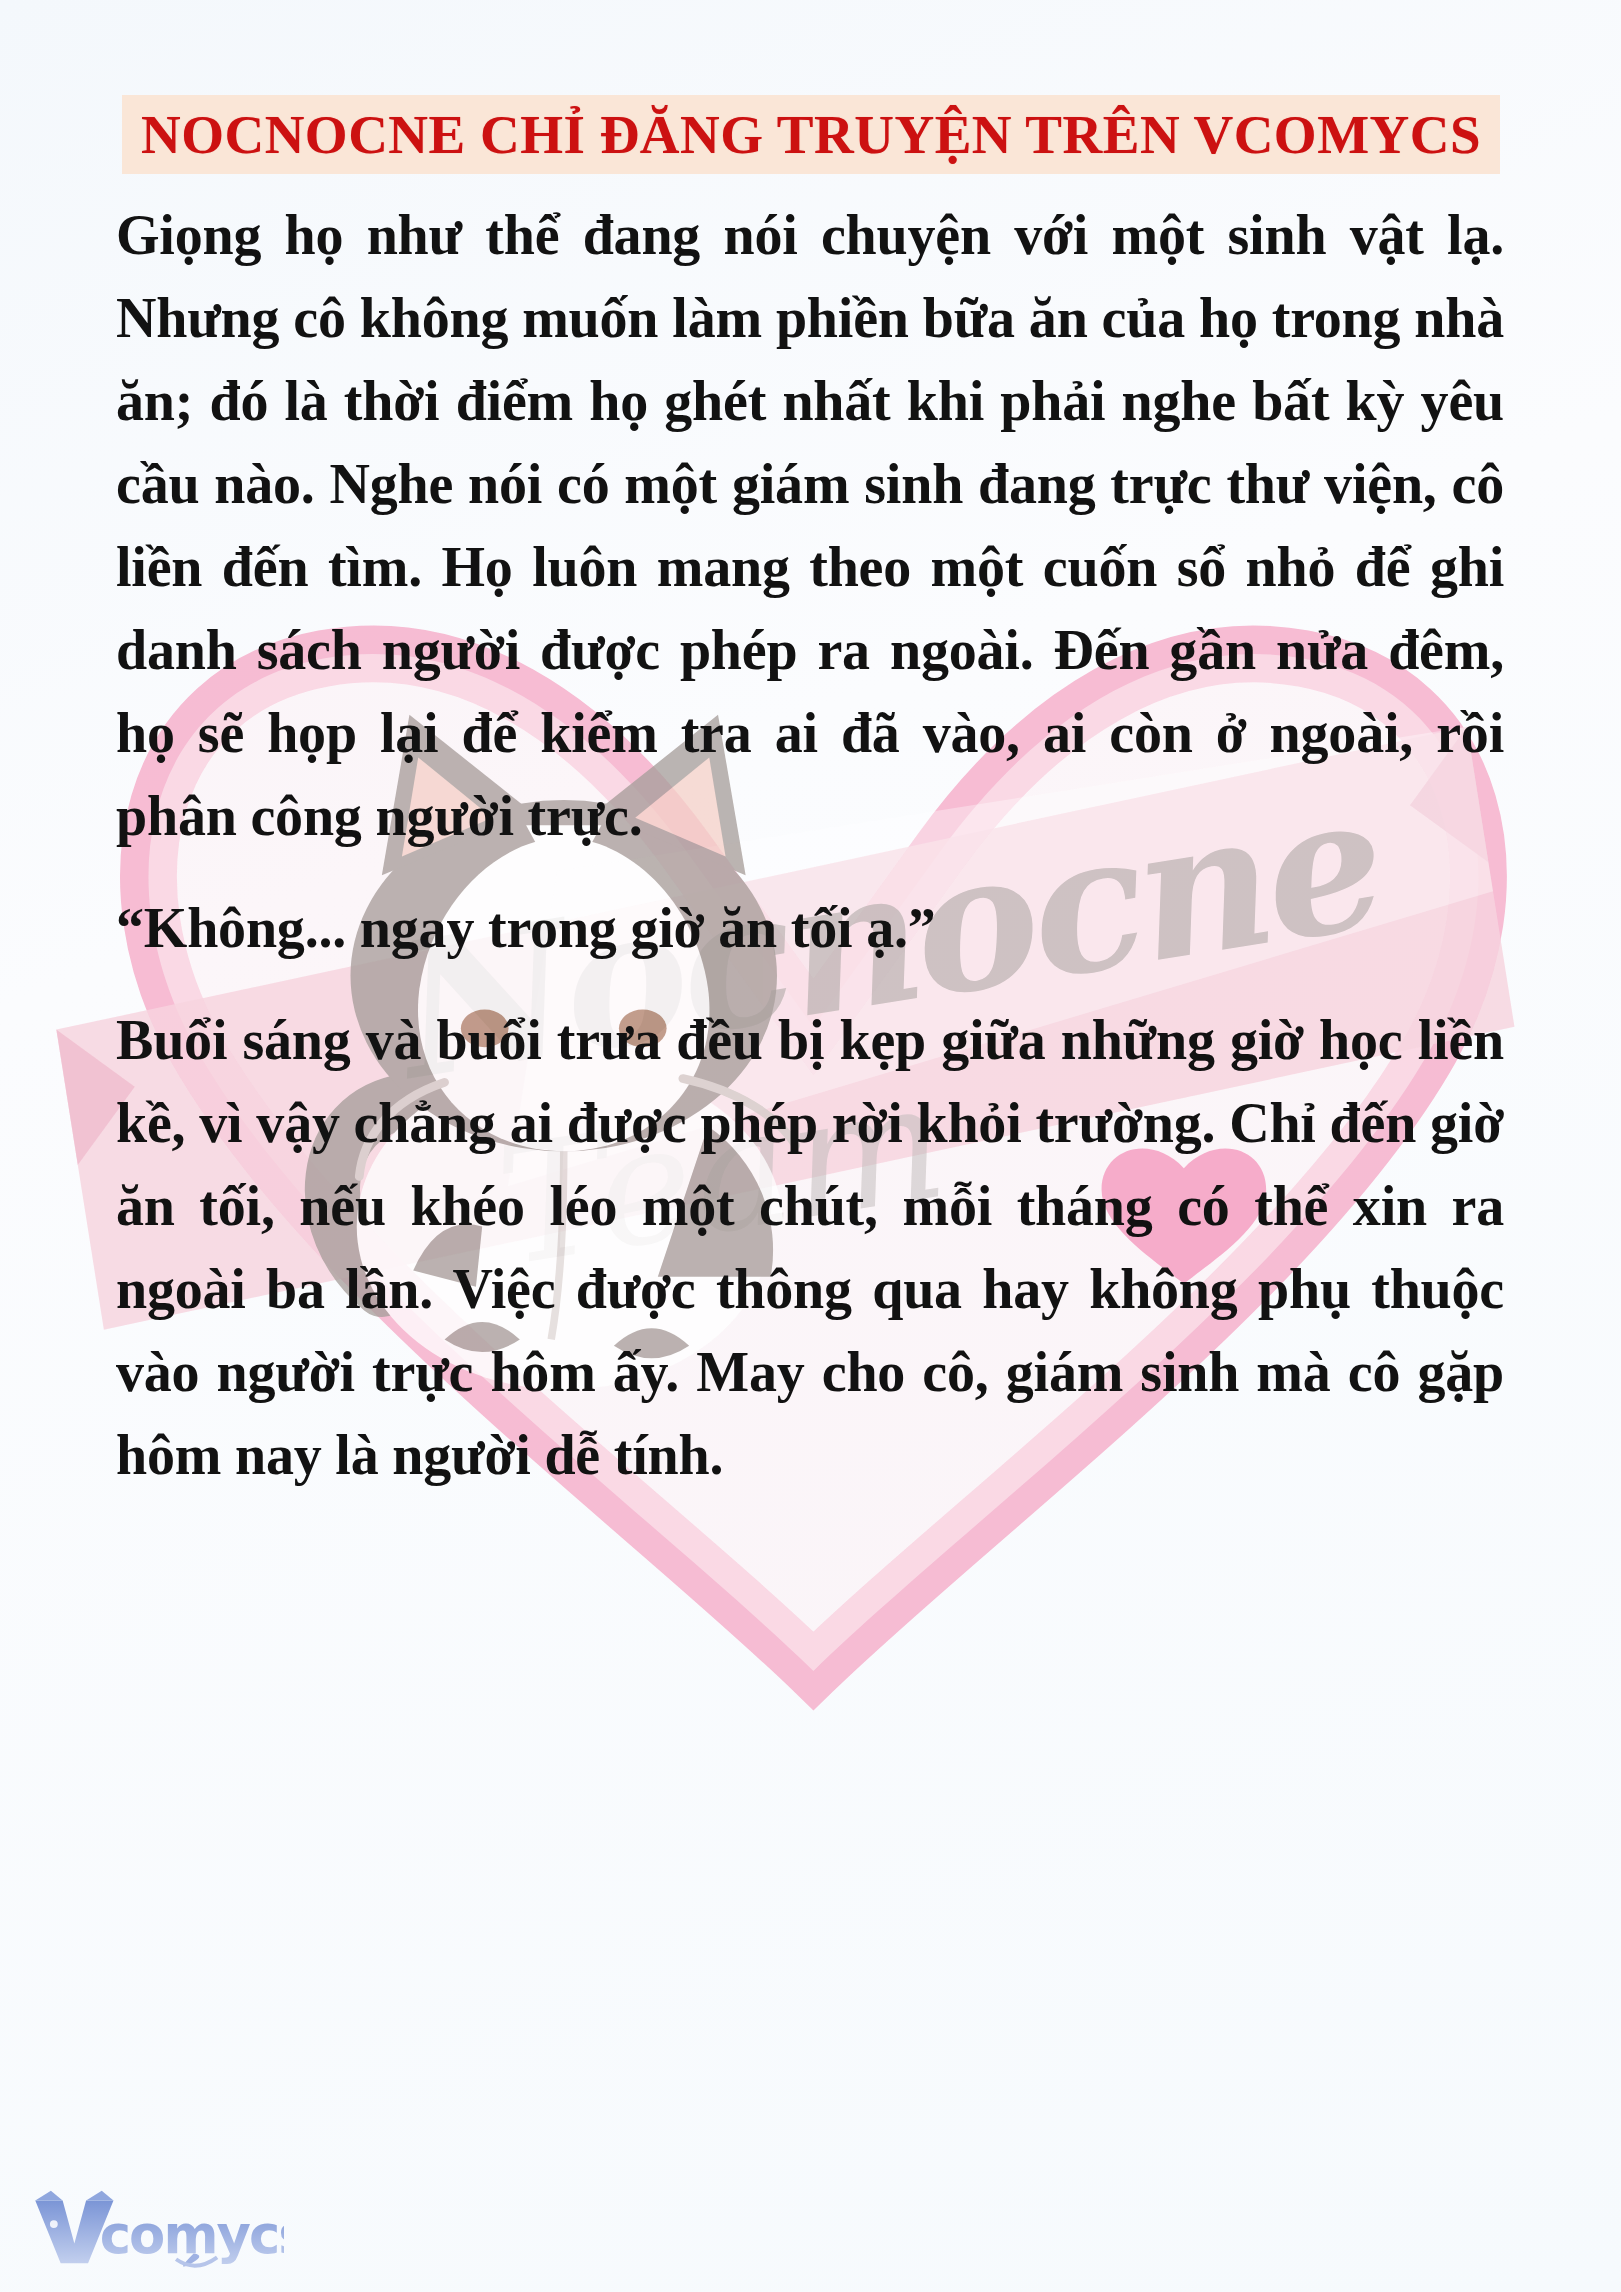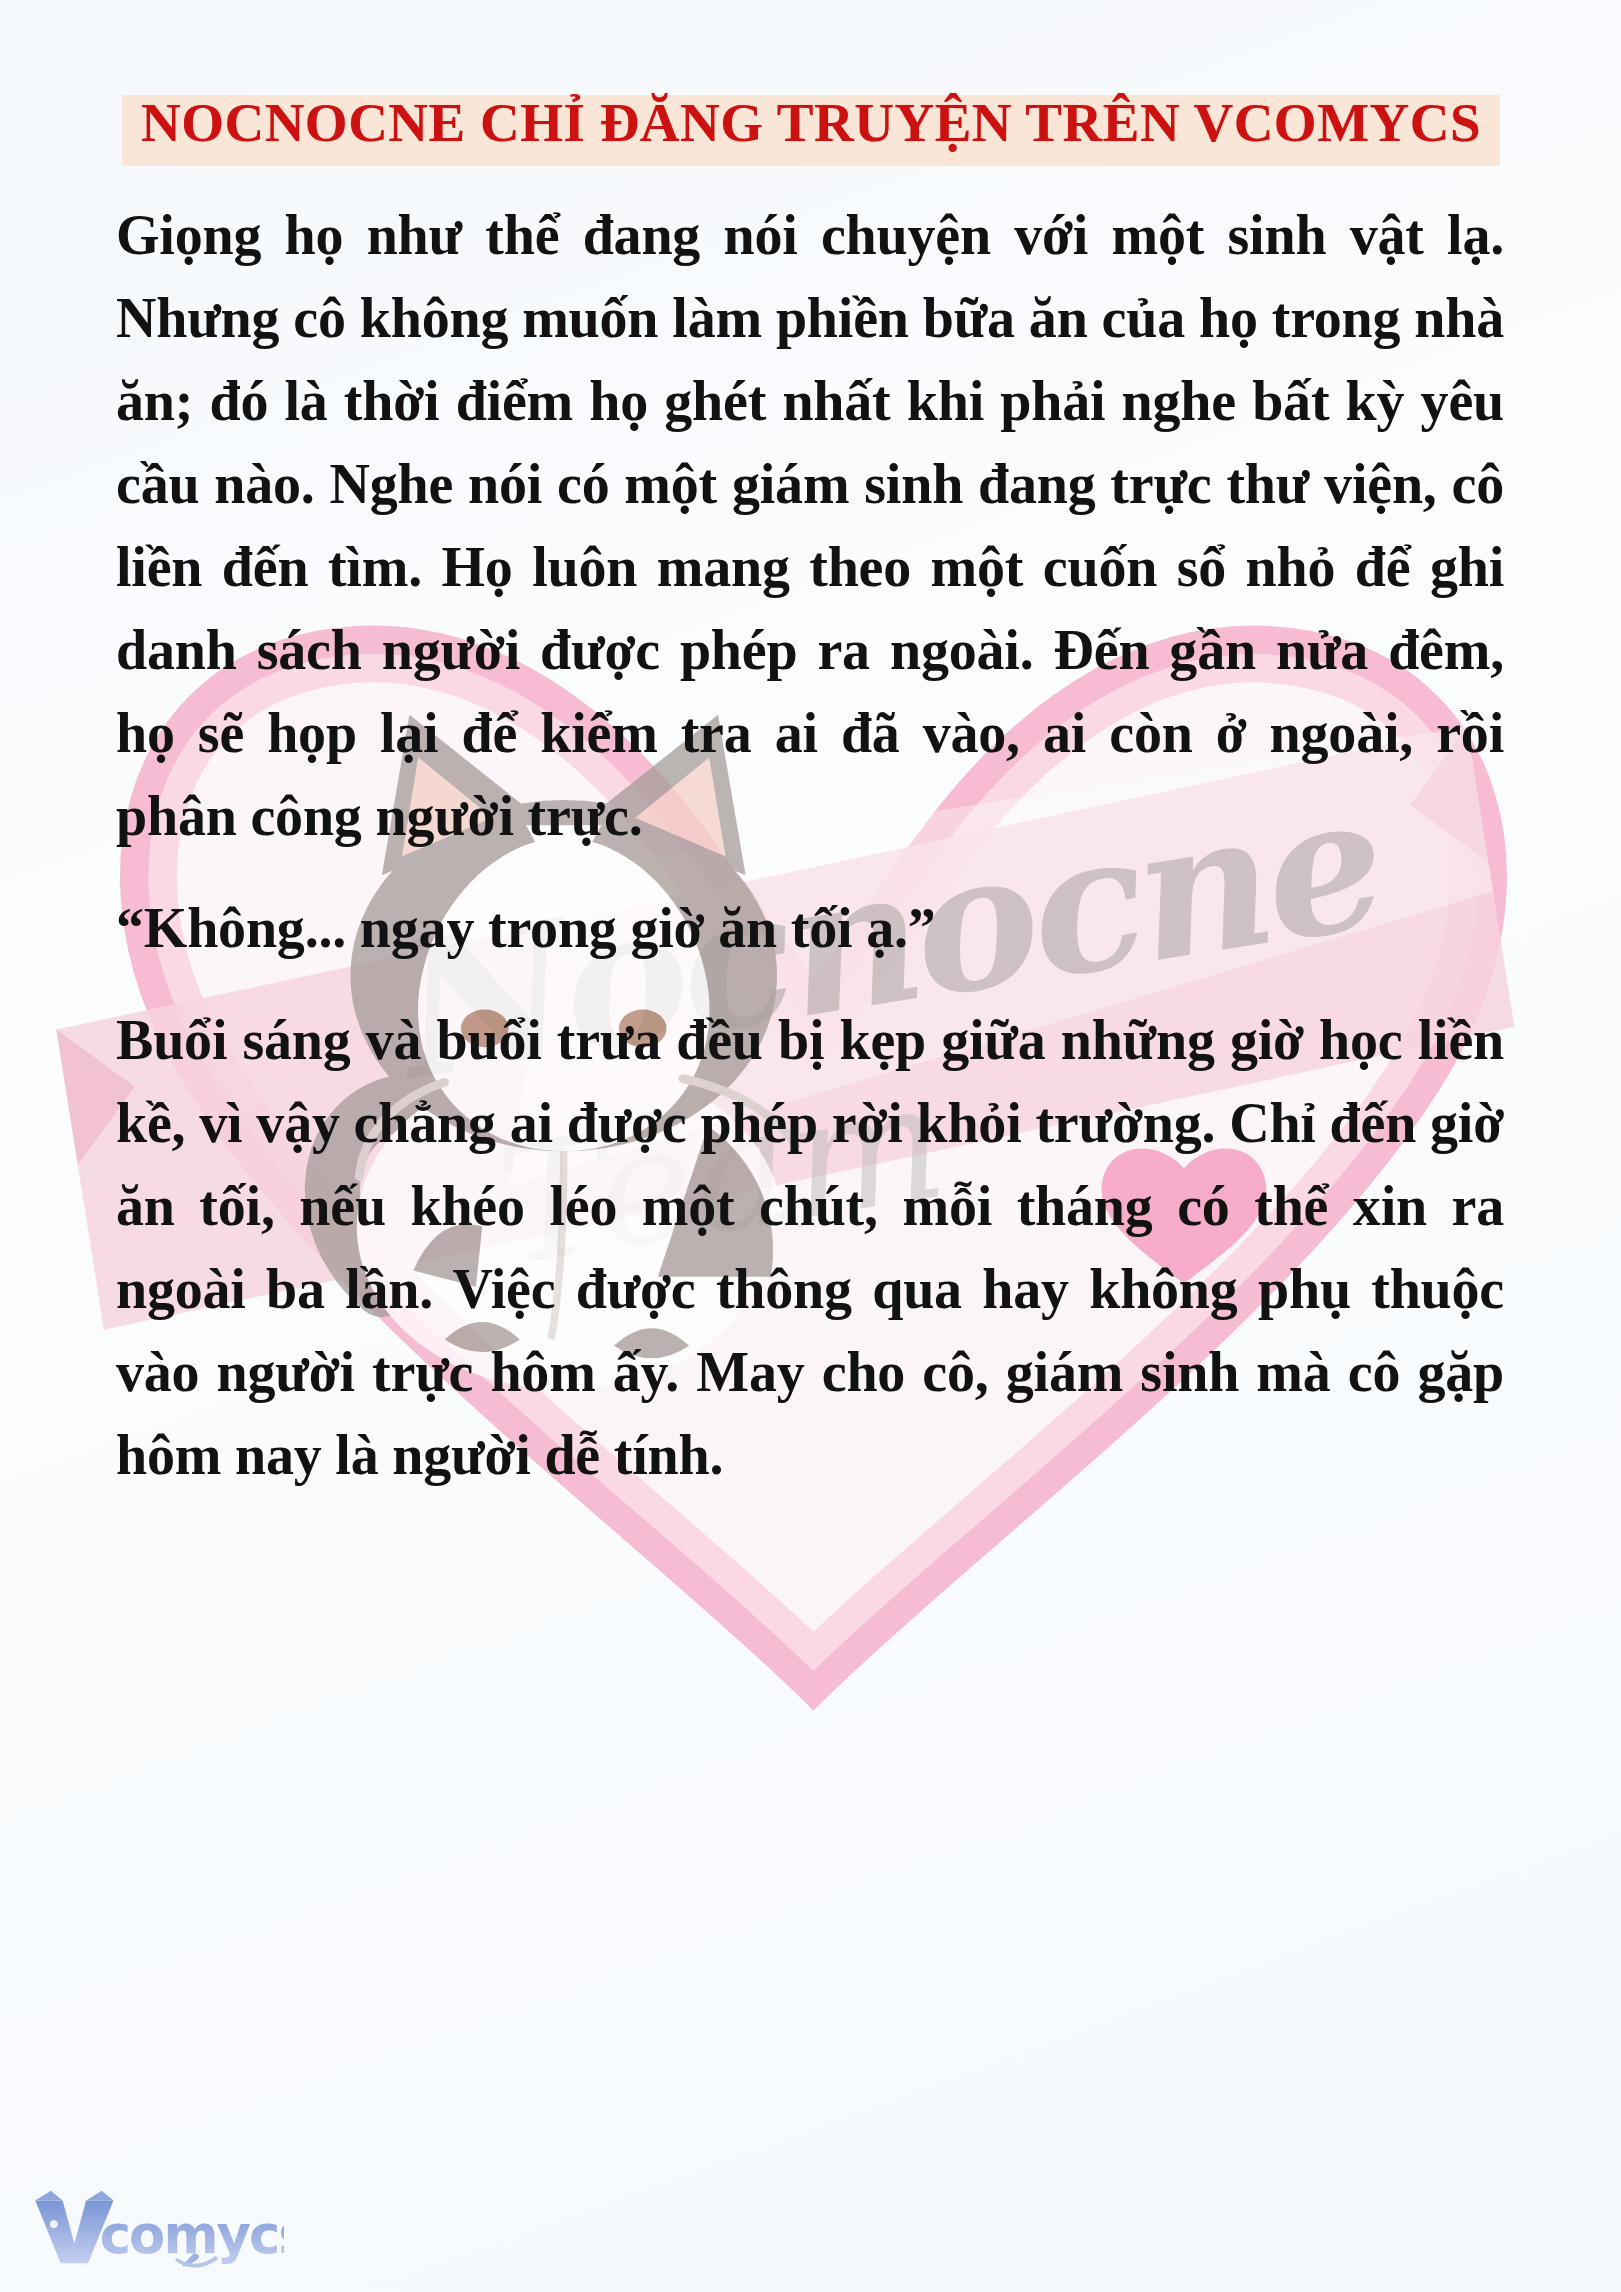--- a/index.html
+++ b/index.html
@@ -23,24 +23,24 @@
     pointer-events:none;
     z-index:1;
     opacity:.92;
   }
   .wm svg{display:block;width:100%;height:100%;}
 
   
   .banner{
     position:absolute;
     left:122px;top:95px;
-    width:1378px;height:71px;
+    width:1378px;height:79px;
     background:#fae6d7;
     z-index:3;
-    display:flex;justify-content:center;
+    display:flex;align-items:center;justify-content:center;
   }
   .banner-text{
     font-family:"Liberation Serif", serif;
     font-weight:bold;
     font-size:55px;
     letter-spacing:0.5px;
     color:#cc1111;
     white-space:nowrap;
     transform:scaleX(1.0);
     line-height:1;

